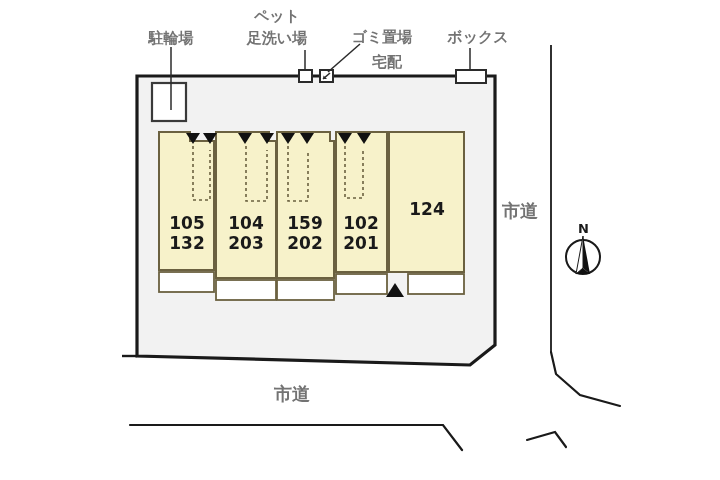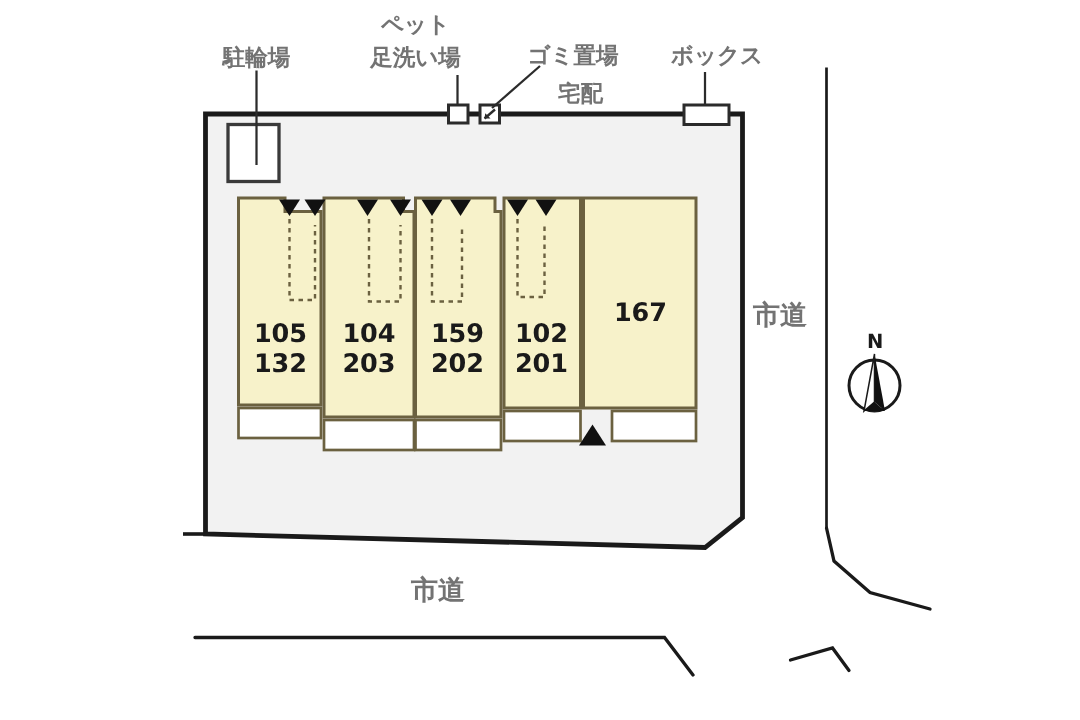--- a/index.html
+++ b/index.html
@@ -196,14 +196,14 @@
   <div>159</div>
   <div>202</div>
 </div>
 
 <div class="unit-num" style="left:335px; top:213px; width:52px;">
   <div>102</div>
   <div>201</div>
 </div>
 
 <div class="unit-num" style="left:399px; top:199px; width:56px;">
-  <div>167</div>
+  <div>124</div>
 </div>
 
 </body></html>

